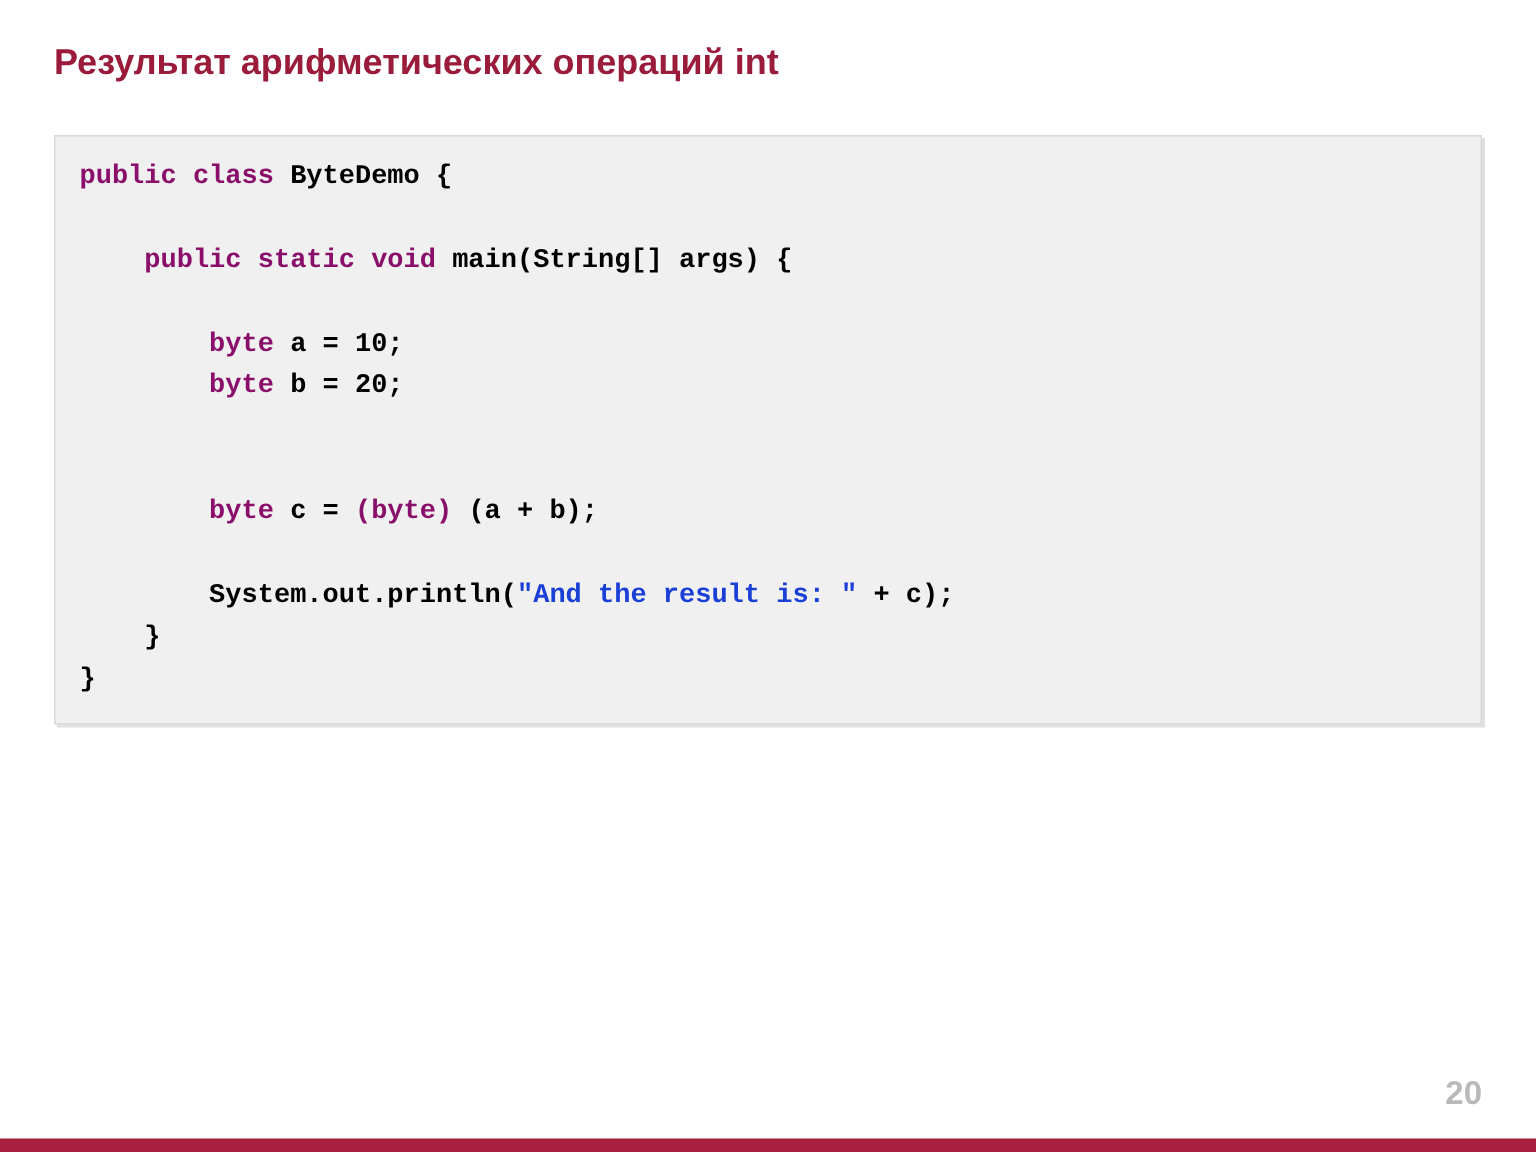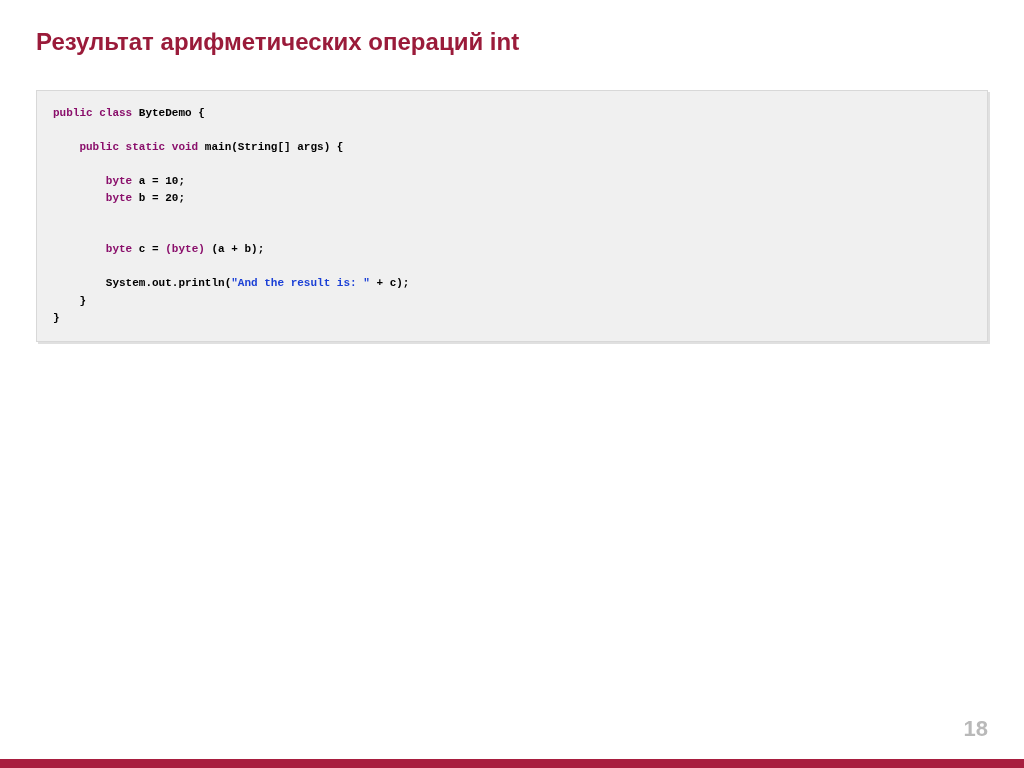--- a/index.html
+++ b/index.html
@@ -24,21 +24,21 @@
     font-size: 24px;
     font-weight: bold;
     margin: 0 0 34px 0;
   }
   .code-block {
     background: #f0f0f0;
     border: 1px solid #d8d8d8;
     box-shadow: 2px 2px 0 rgba(0,0,0,0.12);
     padding: 14px 16px;
     font-family: "Courier New", Courier, monospace;
-    font-size: 11px;
+    font-size: 18px;
     font-weight: bold;
     line-height: 1.55;
     color: #000;
     white-space: pre;
     margin-bottom: 36px;
   }
   .output-block {
     background: #dedede;
     border: 1px solid #c8c8c8;
     box-shadow: 2px 2px 0 rgba(0,0,0,0.12);
@@ -85,16 +85,16 @@
 <span class="kw">        byte</span><span> b = 20;</span>
 <span></span>
 <span></span>
 <span class="kw">        byte</span><span> c = </span><span class="cast">(byte)</span><span> (a + b);</span>
 <span></span>
 <span>        System.out.println(</span><span class="str">"And the result is: "</span><span> + c);</span>
 <span>    }</span>
 <span>}</span></div>
 
 
-  <div class="page-num">18</div>
+  <div class="page-num">20</div>
 
   <div class="bottom-bar"></div>
 </div>
 
 </body></html>

